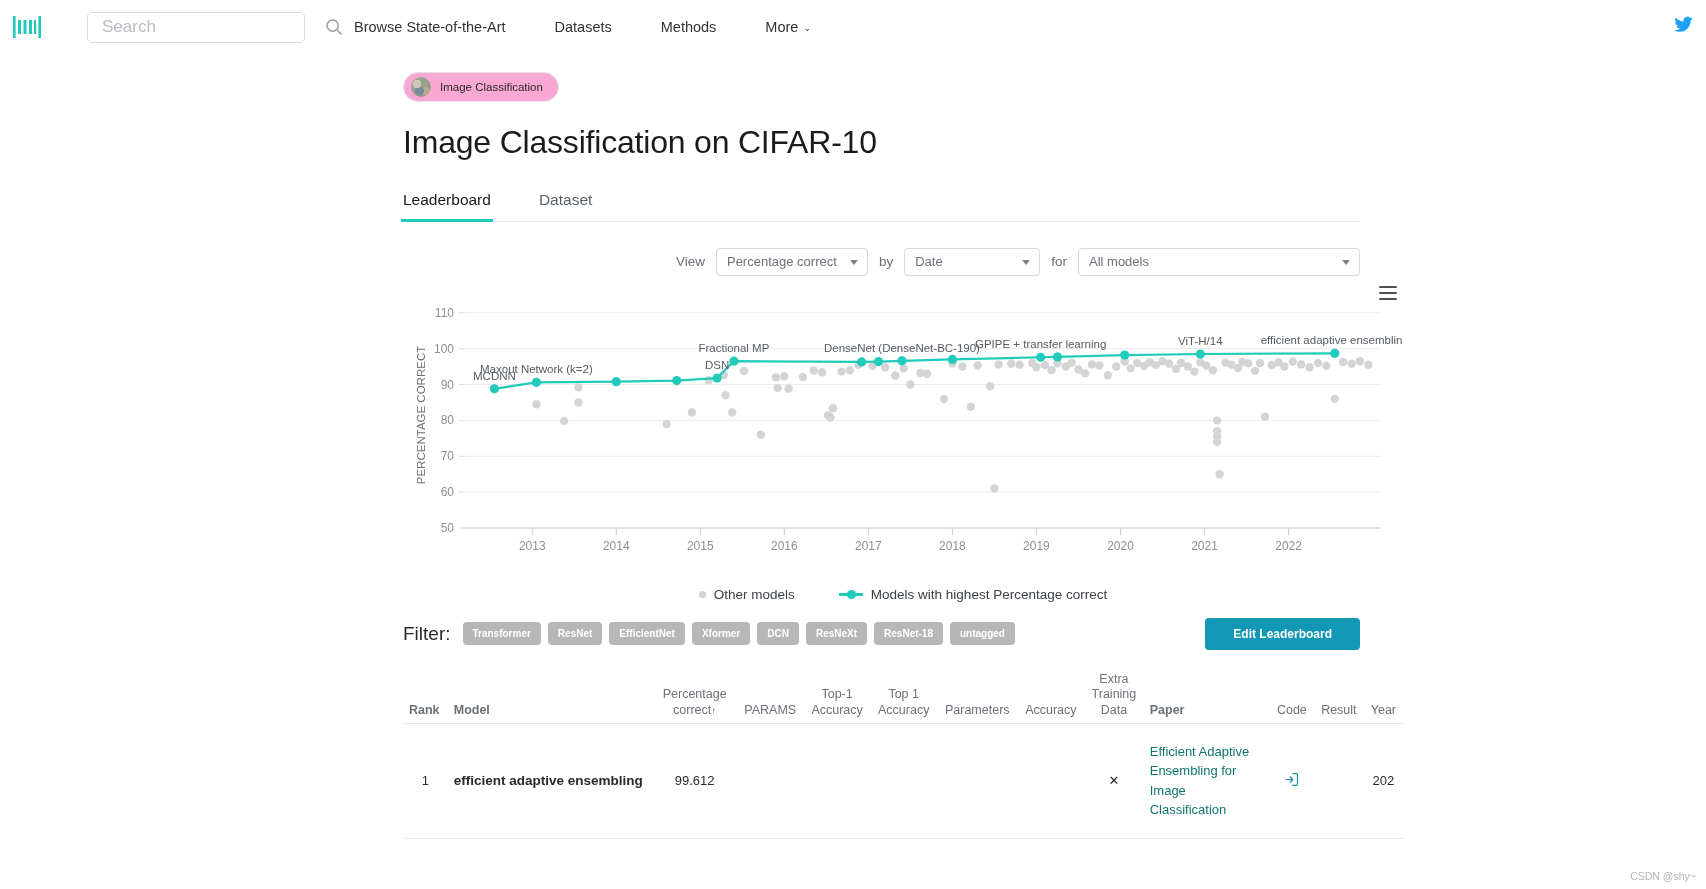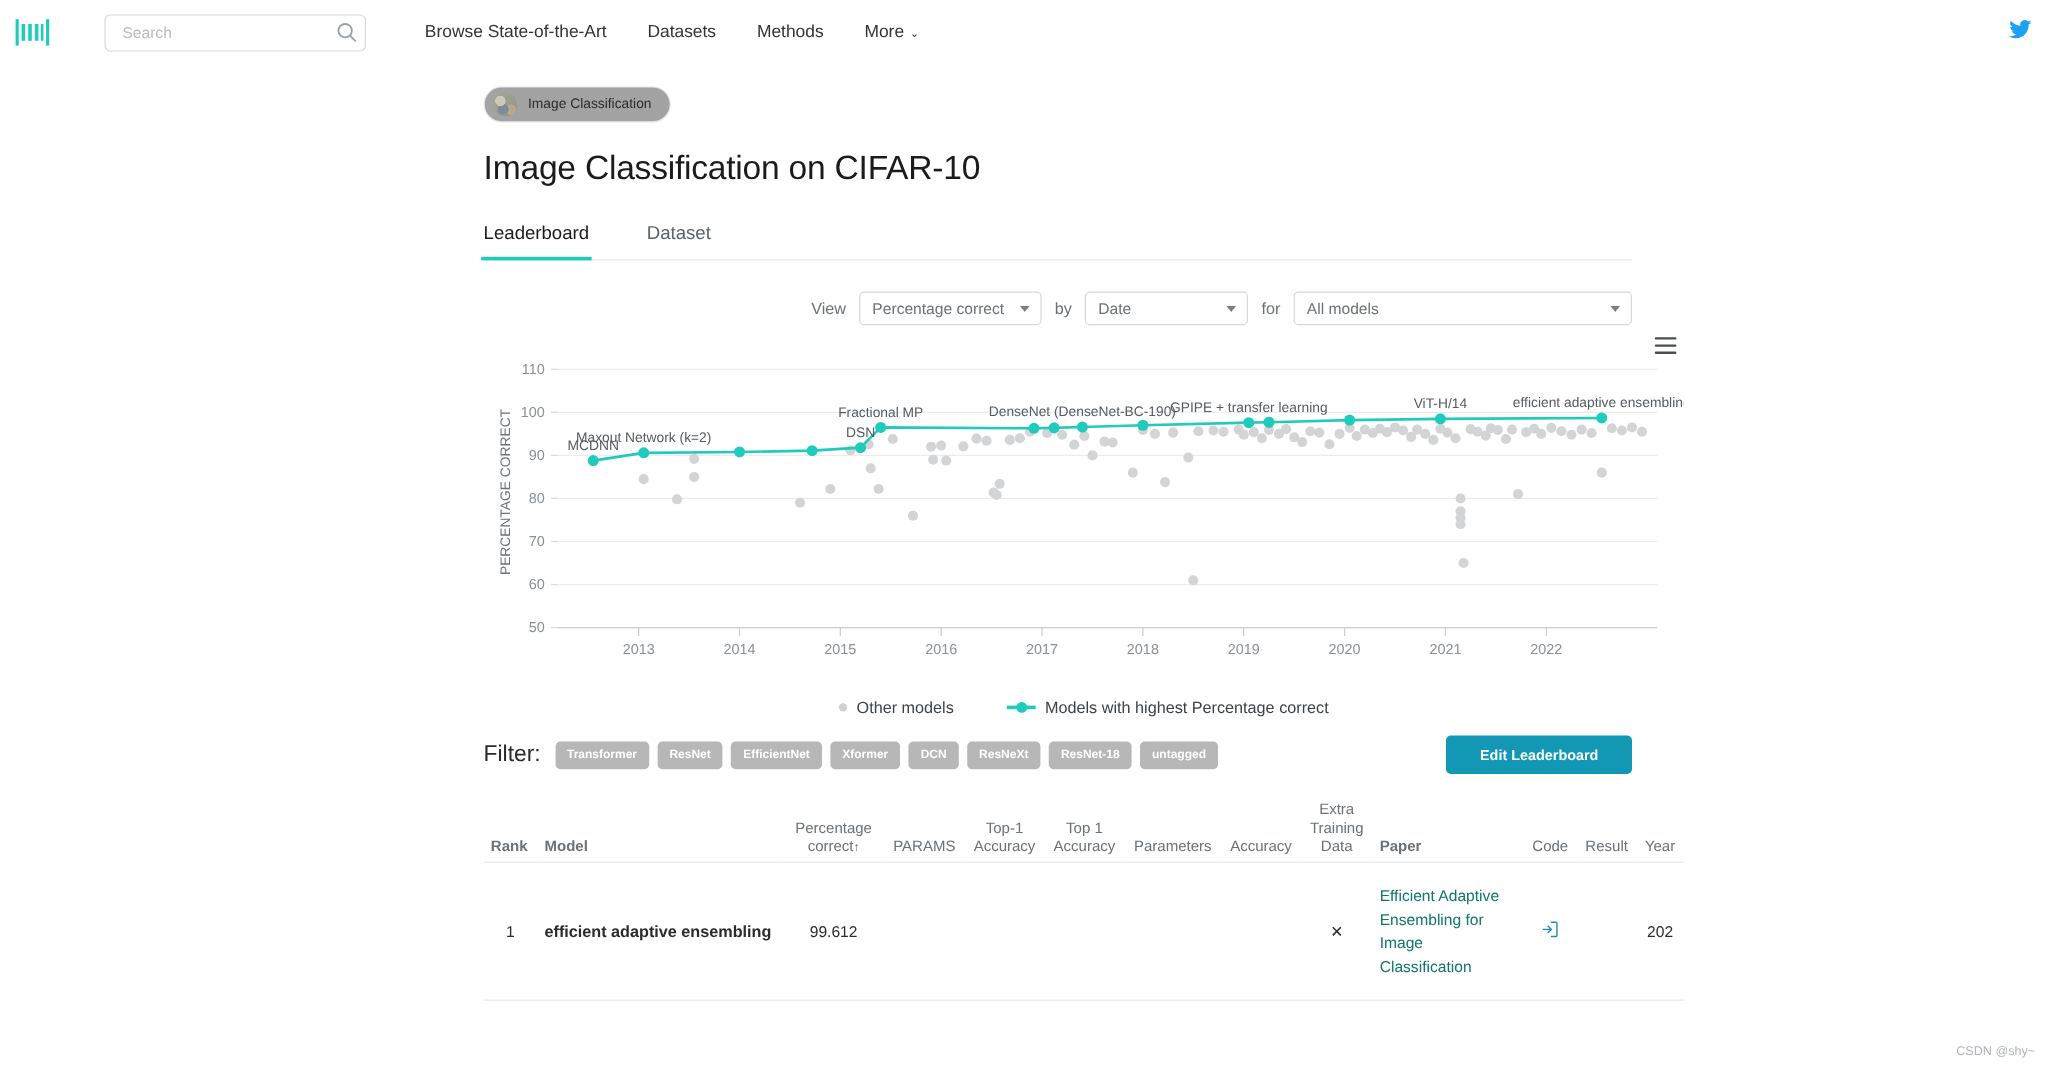--- a/index.html
+++ b/index.html
@@ -19,57 +19,57 @@
     background: #fff; display: flex; align-items: center;
   }
   .logo { margin-left: 10px; width: 34px; height: 30px; display:flex; align-items:center; justify-content:center; }
   .logo svg { display:block; }
   .search-wrap {
     margin-left: 43px; width: 218px; height: 31px;
     border: 1px solid #d8dadd; border-radius: 5px;
     display: flex; align-items: center; padding: 0 8px 0 12px; background:#fff;
   }
   .search-input {
-    border: none; outline: none; flex: 1; font-size: 13px;
+    border: none; outline: none; flex: 1; font-size: 17px;
     font-family: "Liberation Sans", sans-serif; color: #555; background: transparent;
   }
   .search-input::placeholder { color: #b9bcc0; }
   .search-icon { width:18px; height:18px; flex:none; }
-  .nav-links { display: flex; align-items: flex-start; margin-left: 49px; gap: 34px; }
+  .nav-links { display: flex; align-items: flex-start; margin-left: 49px; gap: 49px; }
   .nav-link {
     font-size: 14.5px; color: #333; text-decoration: none; cursor: pointer;
     white-space: nowrap; display:flex; align-items:center; gap:5px;
   }
   .caret { font-size: 9px; color:#333; position: relative; top: 1px; }
   .twitter { position:absolute; right: 12px; top: 14px; width: 22px; height: 22px; }
 
   
   .main { position: absolute; top: 54px; left: 0; width: 1706px; }
   .content { margin-left: 403px; width: 1040px; }
 
   .task-chip {
     display: inline-flex; align-items: center; gap: 9px;
     border: 1px solid #e3e5e8; border-radius: 20px;
     height: 30px; padding: 0 15px 0 7px; margin-top: 18px;
-    background: #a3a3a3; cursor: pointer;
+    background: #f9a8d4; cursor: pointer;
   }
   .task-chip-img {
     width: 20px; height: 20px; border-radius: 50%;
     background:
       radial-gradient(circle at 30% 35%, #cfcab8 0 22%, transparent 23%),
       radial-gradient(circle at 66% 28%, #9aa08a 0 18%, transparent 19%),
       radial-gradient(circle at 42% 70%, #7c8d9a 0 24%, transparent 25%),
       radial-gradient(circle at 75% 72%, #b9a98c 0 20%, transparent 21%),
       linear-gradient(135deg,#a8a89c,#8f9486);
     flex:none;
   }
   .task-chip-label { font-size: 11.5px; color: #2b2b2b; white-space: nowrap; }
 
   .page-title {
-    margin: 22px 0 0 0; font-size: 28px; font-weight: 400;
+    margin: 22px 0 0 0; font-size: 32px; font-weight: 400;
     color: #1b1b1b; letter-spacing: -0.2px; line-height: 1.15;
   }
 
   .tabs { margin-top: 30px; display: flex; gap: 0; border-bottom: 1px solid #e6e8ea; width: 957px; }
   .tab {
     font-size: 15.5px; color: #5a6269; padding: 0 0 12px 0; margin-right: 48px;
     cursor: pointer; position: relative;
   }
   .tab.active { color: #1b1b1b; }
   .tab.active::after {

